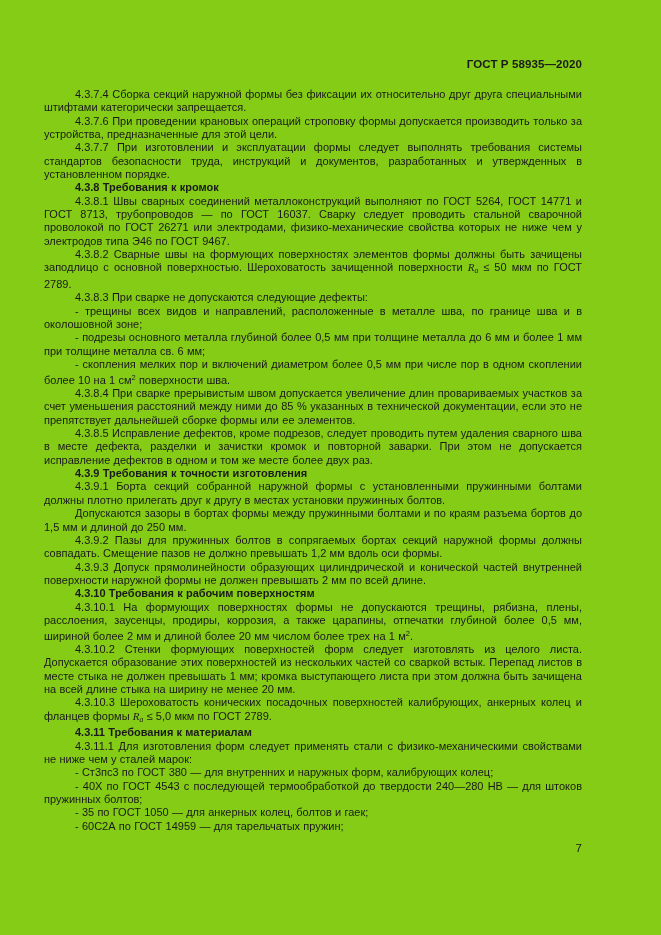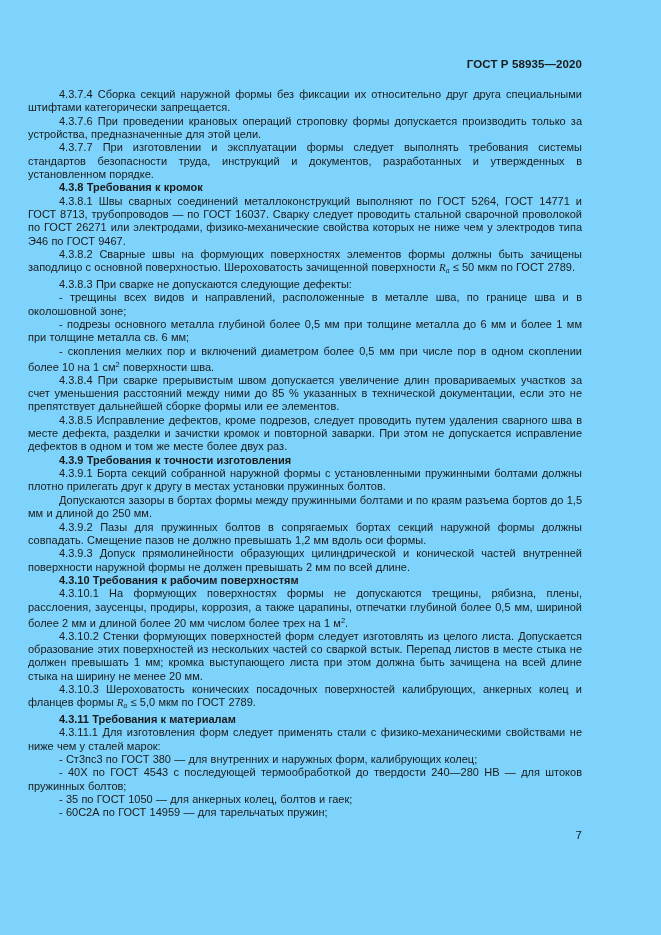--- a/index.html
+++ b/index.html
@@ -4,23 +4,23 @@
 <style>
   html, body {
     margin: 0;
     padding: 0;
     background: #ffffff;
   }
   .page {
     position: relative;
     width: 661px;
     height: 935px;
-    background: #7dd3fc;
+    background: #84cc16;
     box-sizing: border-box;
-    padding: 57px 79px 0 28px;
+    padding: 57px 79px 0 44px;
     font-family: "Liberation Sans", sans-serif;
     color: #1a1a1a;
     overflow: hidden;
   }
   .header {
     text-align: right;
     font-weight: 700;
     font-size: 11.5px;
     line-height: 14px;
     margin-bottom: 17px;

